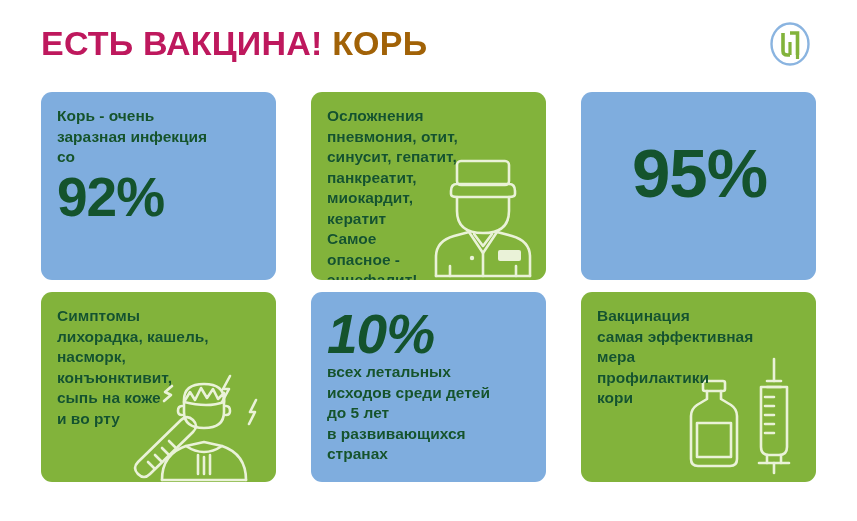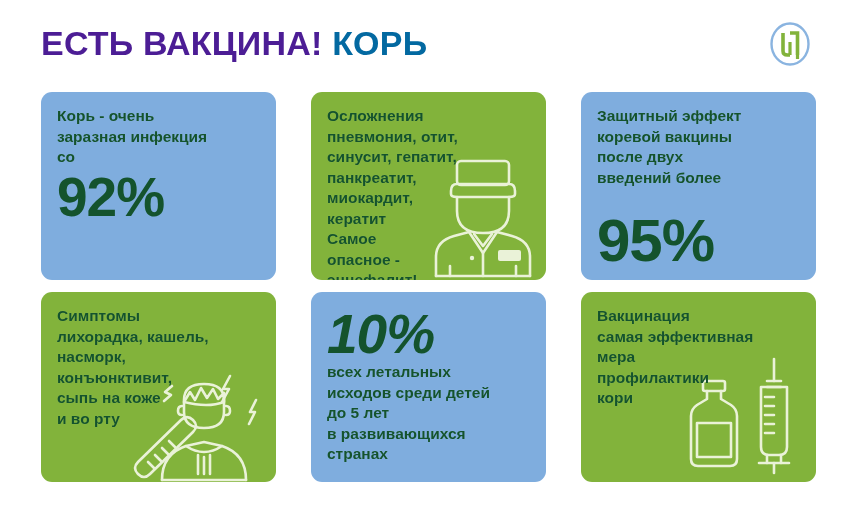--- a/index.html
+++ b/index.html
@@ -13,22 +13,22 @@
 
   
   .header {
     position: absolute; left: 0; top: 0; width: 857px; height: 88px;
   }
   .title {
     position: absolute; left: 41px; top: 23px;
     font-size: 34px; font-weight: bold; letter-spacing: .2px;
     line-height: 40px; white-space: nowrap;
   }
-  .title .t-blue  { color: #4c1d95; }
-  .title .t-green { color: #0369a1; }
+  .title .t-blue  { color: #be185d; }
+  .title .t-green { color: #a16207; }
 
   .logo {
     position: absolute; left: 766px; top: 20px;
     width: 48px; height: 48px;
   }
 
   
   .grid {
     position: absolute; left: 41px; top: 92px;
     width: 775px; height: 390px;
@@ -131,25 +131,21 @@
           <rect x="74" y="97" width="23" height="11" rx="2" fill="#eaf2d8" stroke="none"></rect>
 
           <circle cx="48" cy="105" r="2.2" fill="#eaf2d8" stroke="none"></circle>
 
           <path d="M26 113 L26 123 M92 113 L92 123"></path>
         </svg>
       </div>
     </div>
 
     <div class="card blue">
-      <div class="c-text">Защитный эффект
-коревой вакцины
-после двух
-введений более</div>
-      <div class="c-big" style="margin-top:24px;font-size:60px;">95%</div>
+      <div class="c-big" style="margin-top:39px;font-size:69px;text-align:center;">95%</div>
     </div>
 
     <div class="card green">
       <div class="c-text">Симптомы
 лихорадка, кашель,
 насморк,
 конъюнктивит,
 сыпь на коже
 и во рту</div>
       <div class="art art-child">

